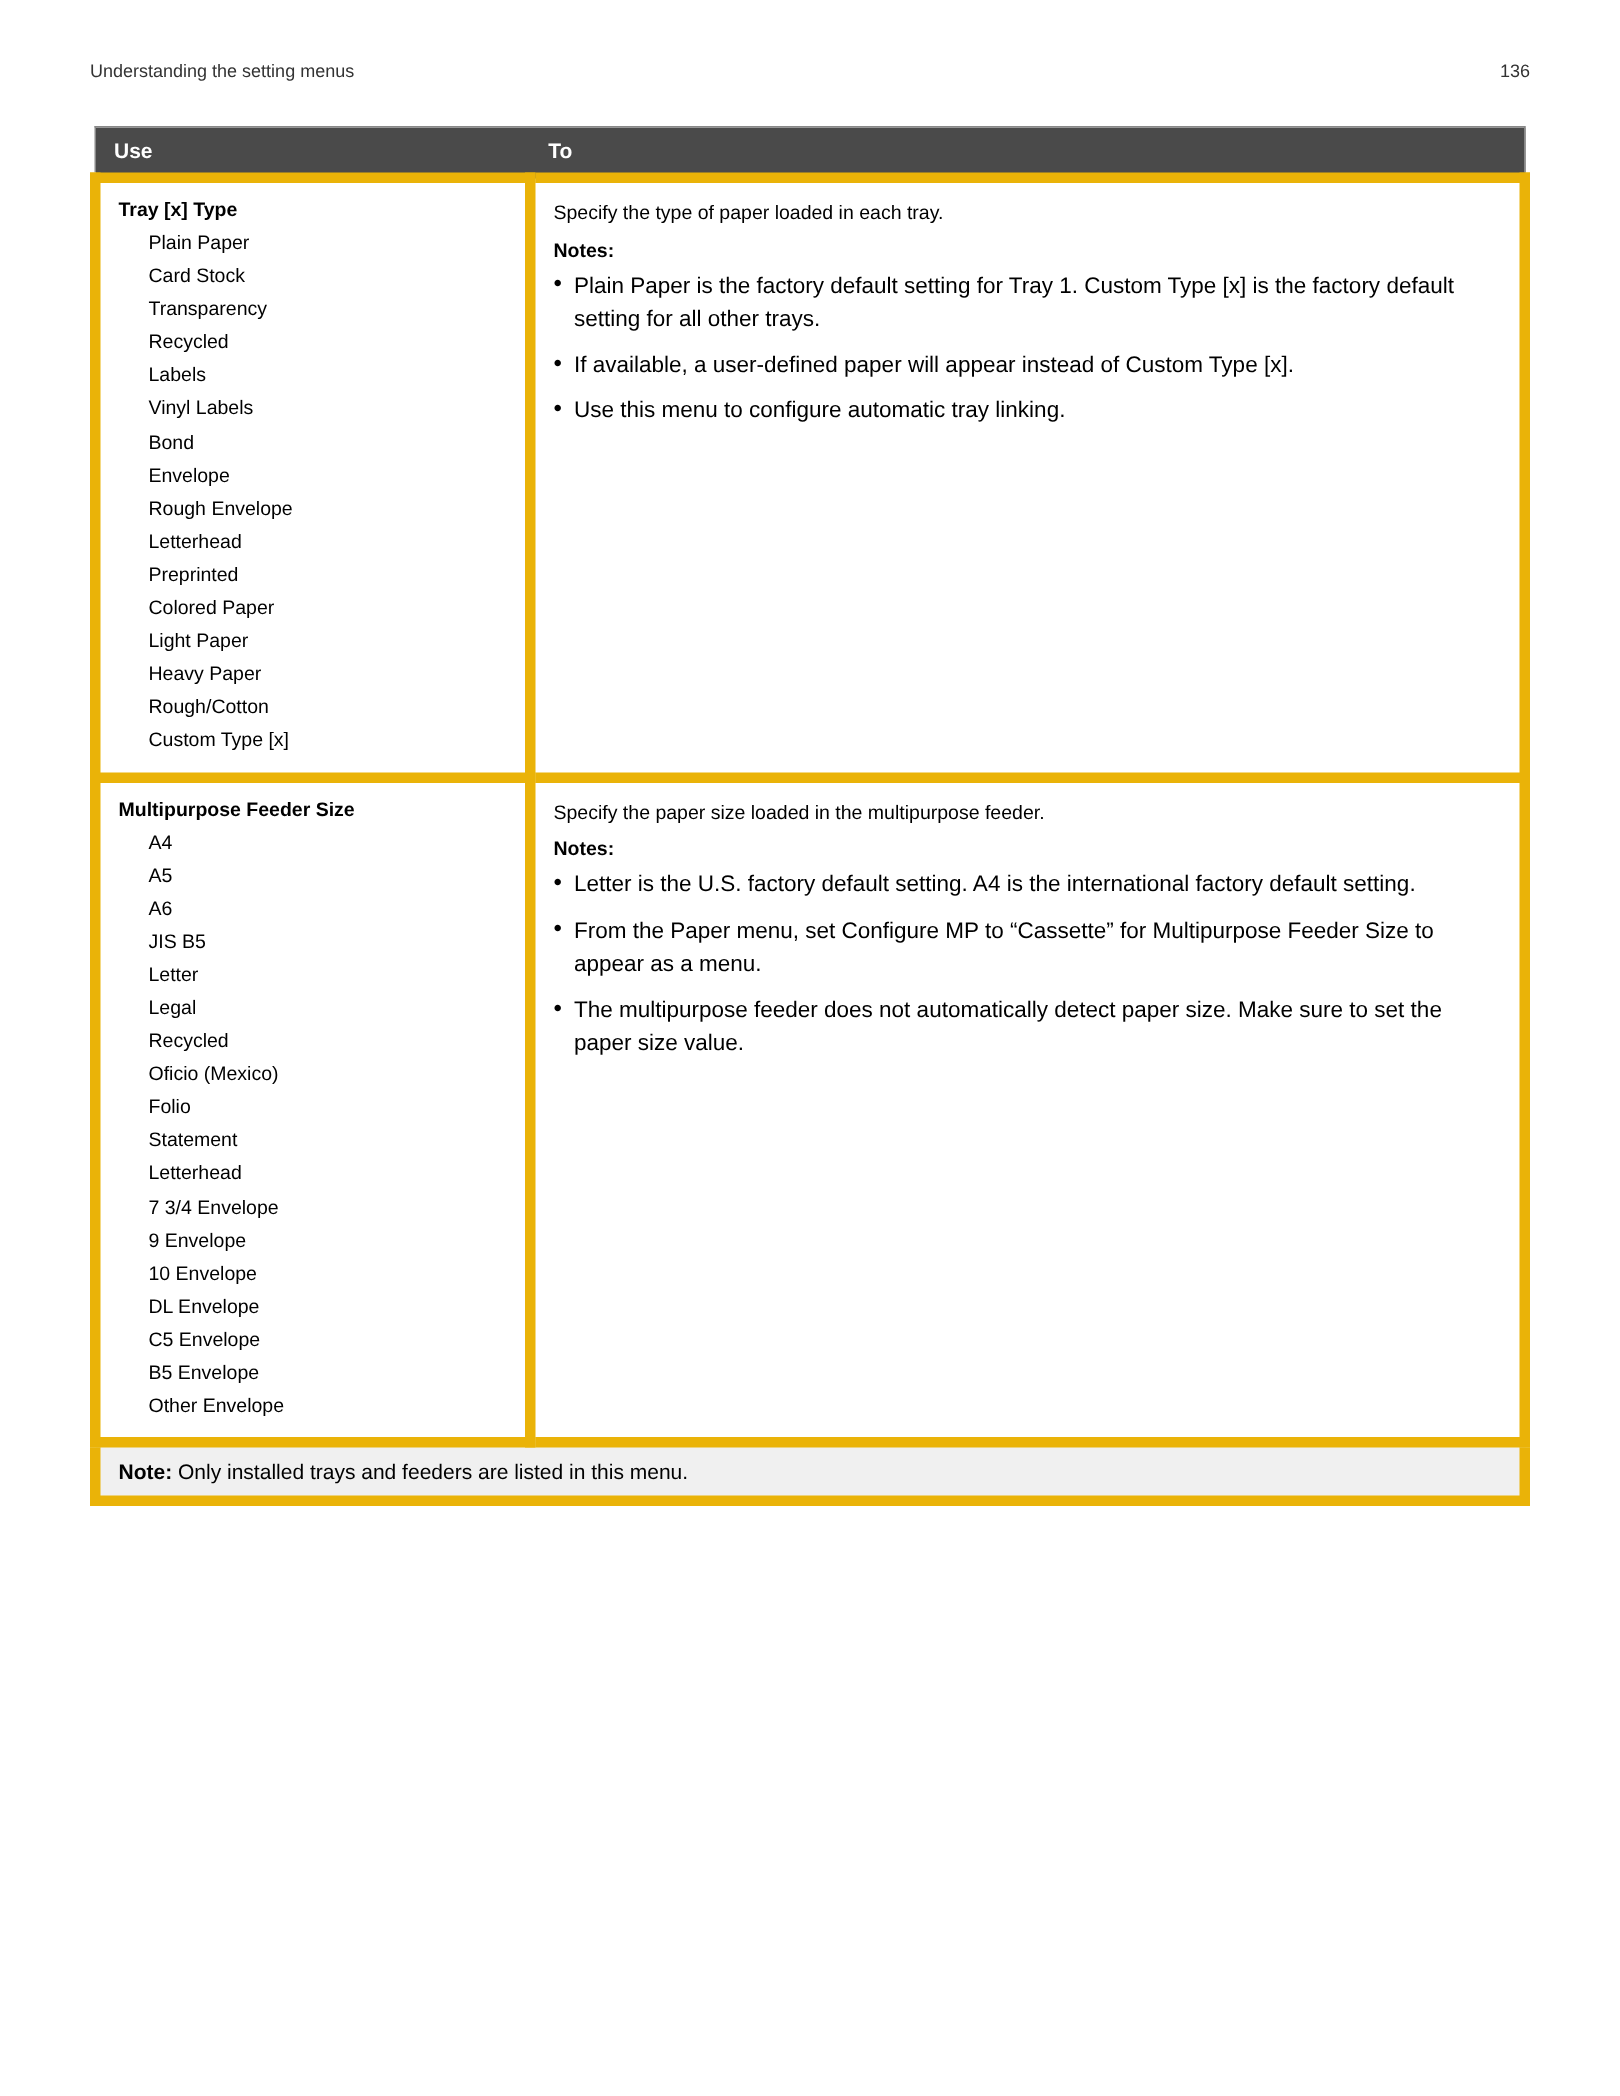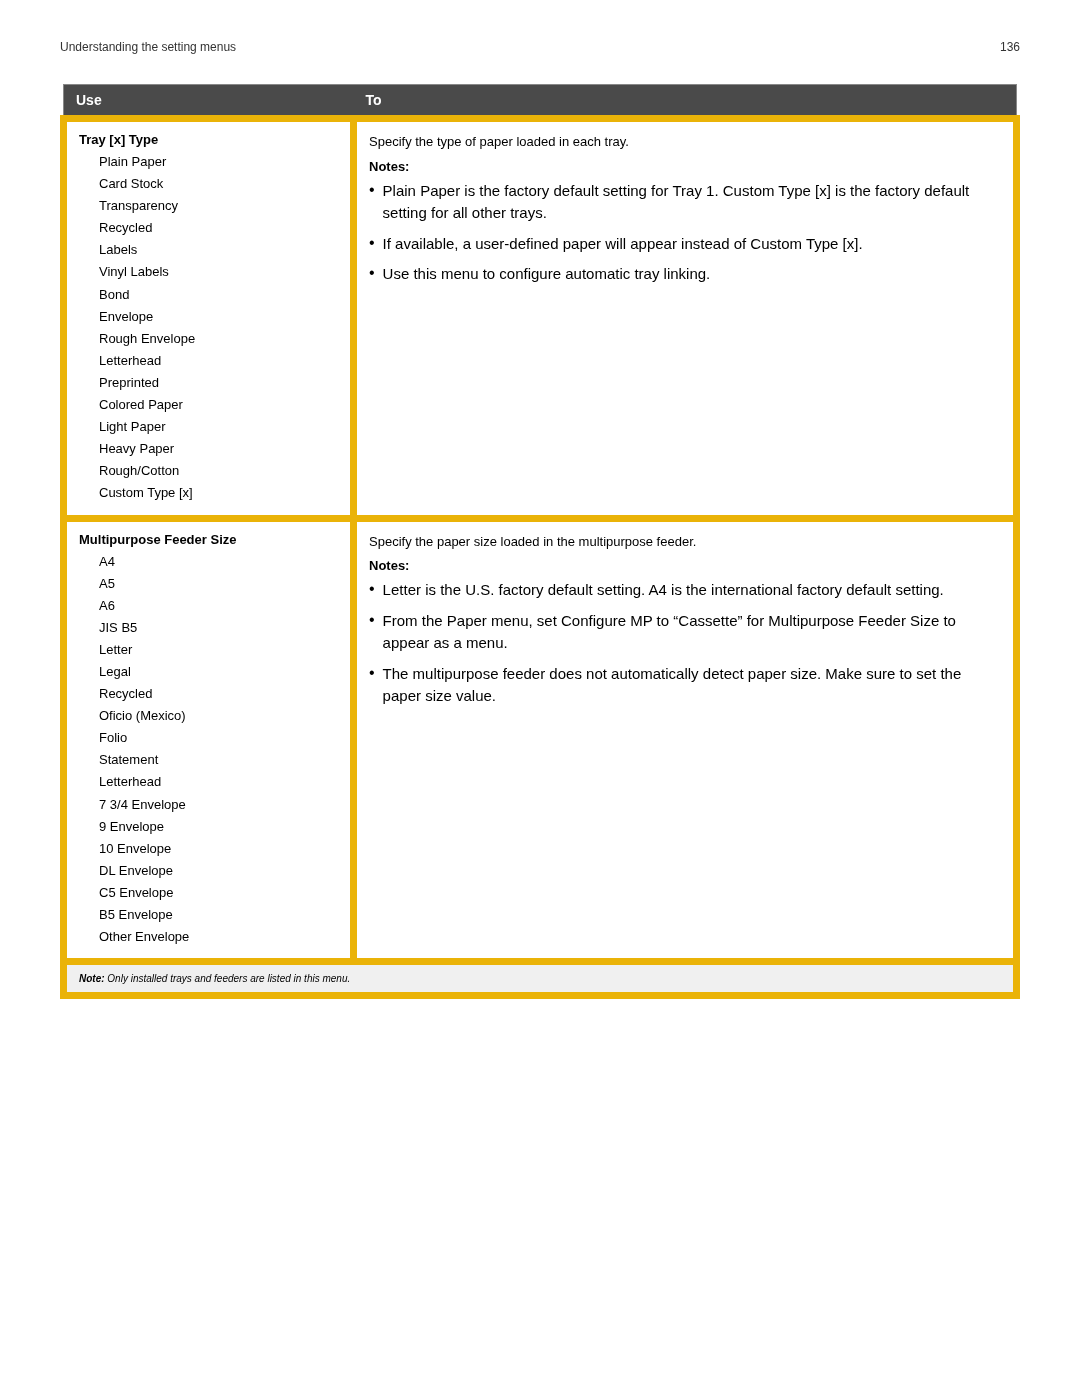--- a/index.html
+++ b/index.html
@@ -51,23 +51,22 @@
     .main-table td:first-child {
       width: 290px;
     }
 
     .main-table td:last-child {
       width: auto;
     }
 
     .footer-row td {
       background-color: #f0f0f0;
-      font-size: 10px;
+      font-size: 14px;
       padding: 8px 12px;
-      font-style: italic;
     }
 
     .item-label {
       font-weight: bold;
       margin-bottom: 4px;
       display: block;
     }
 
     .sub-item {
       display: block;

